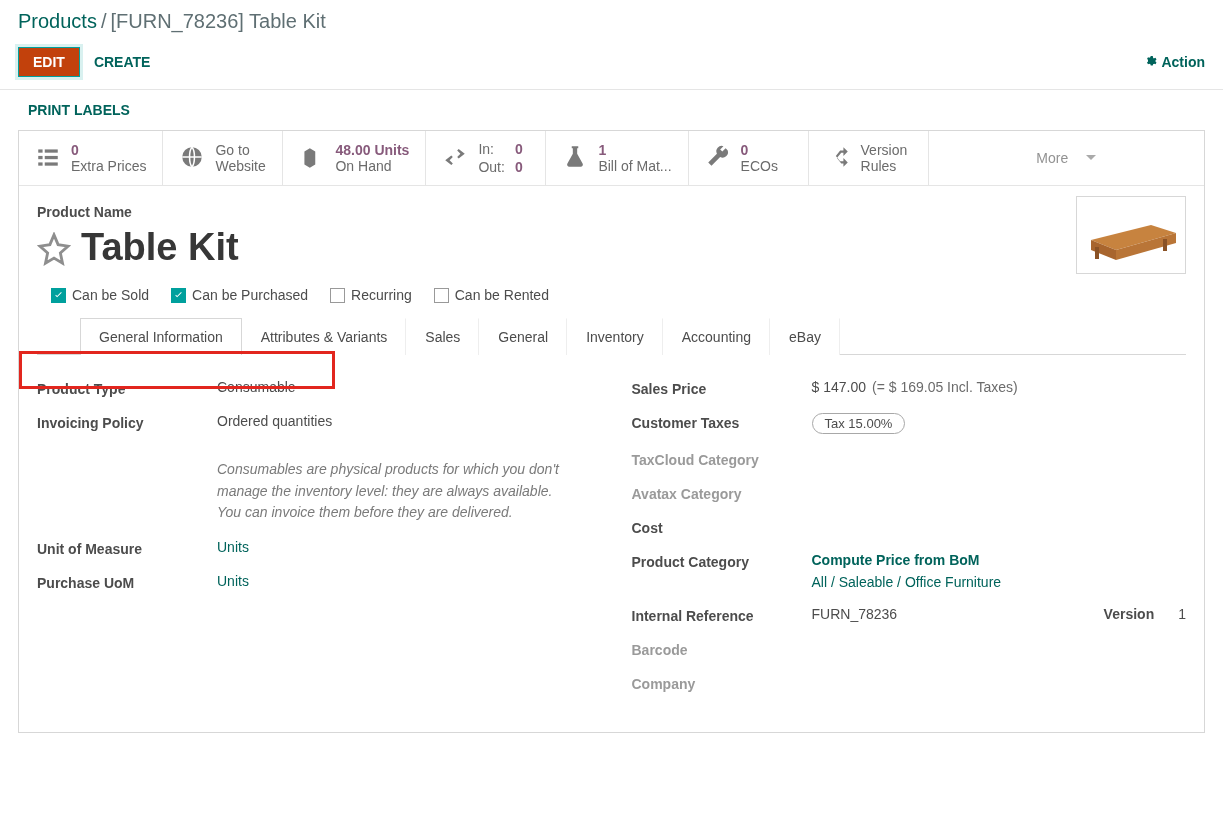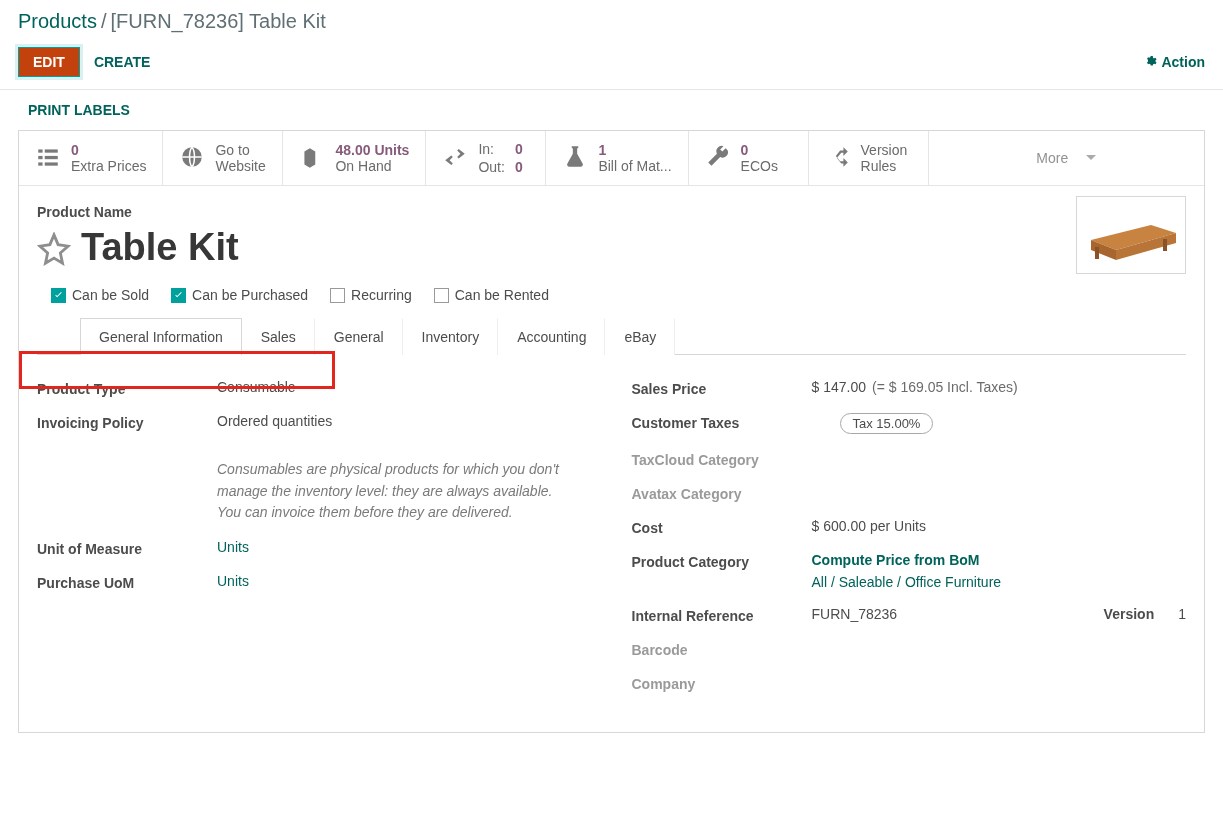--- a/index.html
+++ b/index.html
@@ -58,21 +58,21 @@
 .tab-content { display: flex; gap: 40px; padding-top: 24px; }
 .col { flex: 1; }
 .fld { display: flex; margin-bottom: 16px; }
 .fld .lbl { width: 180px; color: #4c4c4c; font-weight: 600; padding-top: 2px; }
 .fld .lbl.muted { color: #9a9a9a; }
 .fld .val { flex: 1; color: #4c4c4c; }
 .fld .val .hint { color: #7a7a7a; font-style: italic; margin-top: 30px; line-height: 1.55; }
 .fld .val .hint2 { color: #7a7a7a; font-style: italic; line-height: 1.5; }
 .val .link { color: #00635b; }
 .val .sub { color: #6b6b6b; margin-left: 6px; }
-.val .tag { display: inline-block; border: 1px solid #a8a8a8; border-radius: 12px; padding: 2px 12px; color: #4c4c4c; font-size: 13px; margin-left: 28px; }
+.val .tag { display: inline-block; border: 1px solid #a8a8a8; border-radius: 12px; padding: 2px 12px; color: #4c4c4c; font-size: 13px; }
 
 .highlight-box { position: absolute; border: 3px solid #e2261e; }
 
 .compute-link { color: #00635b; font-weight: 700; display: block; margin-bottom: 6px; }
 
 .version-row { display: flex; gap: 24px; }
 .version-row .vlbl { font-weight: 600; color: #4c4c4c; }
 </style>
 </head>
 <body>
@@ -217,20 +217,21 @@
             <span>Recurring</span>
           </label>
         <label class="check">
             <span class="cb"></span>
             <span>Can be Rented</span>
           </label>
       </div>
 
       <div class="tabs">
         <div class="tab active">General Information</div>
+        <div class="tab">Attributes &amp; Variants</div>
         <div class="tab">Sales</div>
         <div class="tab">General</div>
         <div class="tab">Inventory</div>
         <div class="tab">Accounting</div>
         <div class="tab">eBay</div>
       </div>
 
       <div class="tab-content" style="position:relative;">
         <div class="highlight-box" style="top:-4px; left:-18px; width:316px; height:38px;"></div>
 
@@ -269,23 +270,20 @@
           <div class="fld">
             <div class="lbl muted">TaxCloud Category</div>
             <div class="val"></div>
           </div>
           <div class="fld">
             <div class="lbl muted">Avatax Category</div>
             <div class="val"></div>
           </div>
           <div class="fld">
             <div class="lbl">Cost</div>
-            <div class="val">
-              <span>$ 600.00</span> <span>per Units</span>
-            </div>
           </div>
           <div class="fld">
             <div class="lbl">Product Category</div>
             <div class="val">
               <a class="compute-link">Compute Price from BoM</a>
               <a class="link">All / Saleable / Office Furniture</a>
             </div>
           </div>
           <div class="fld">
             <div class="lbl">Internal Reference</div>

